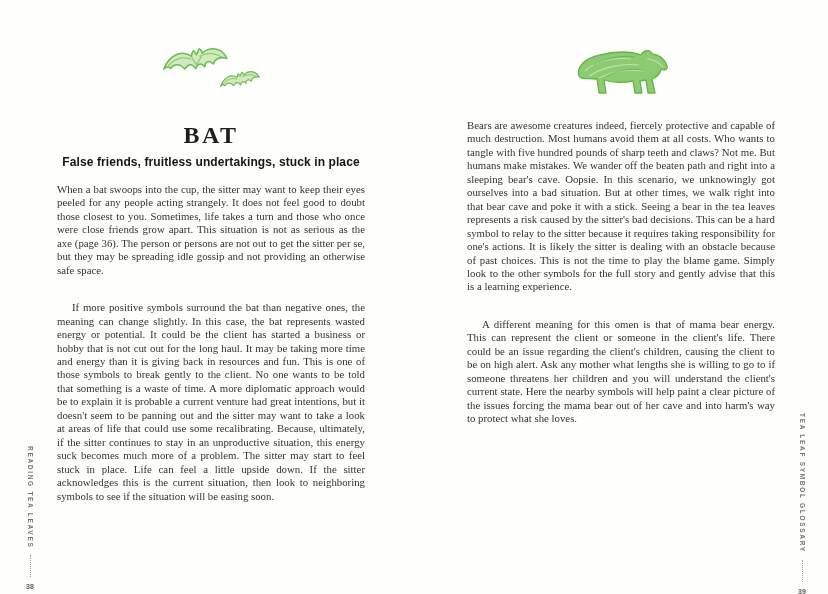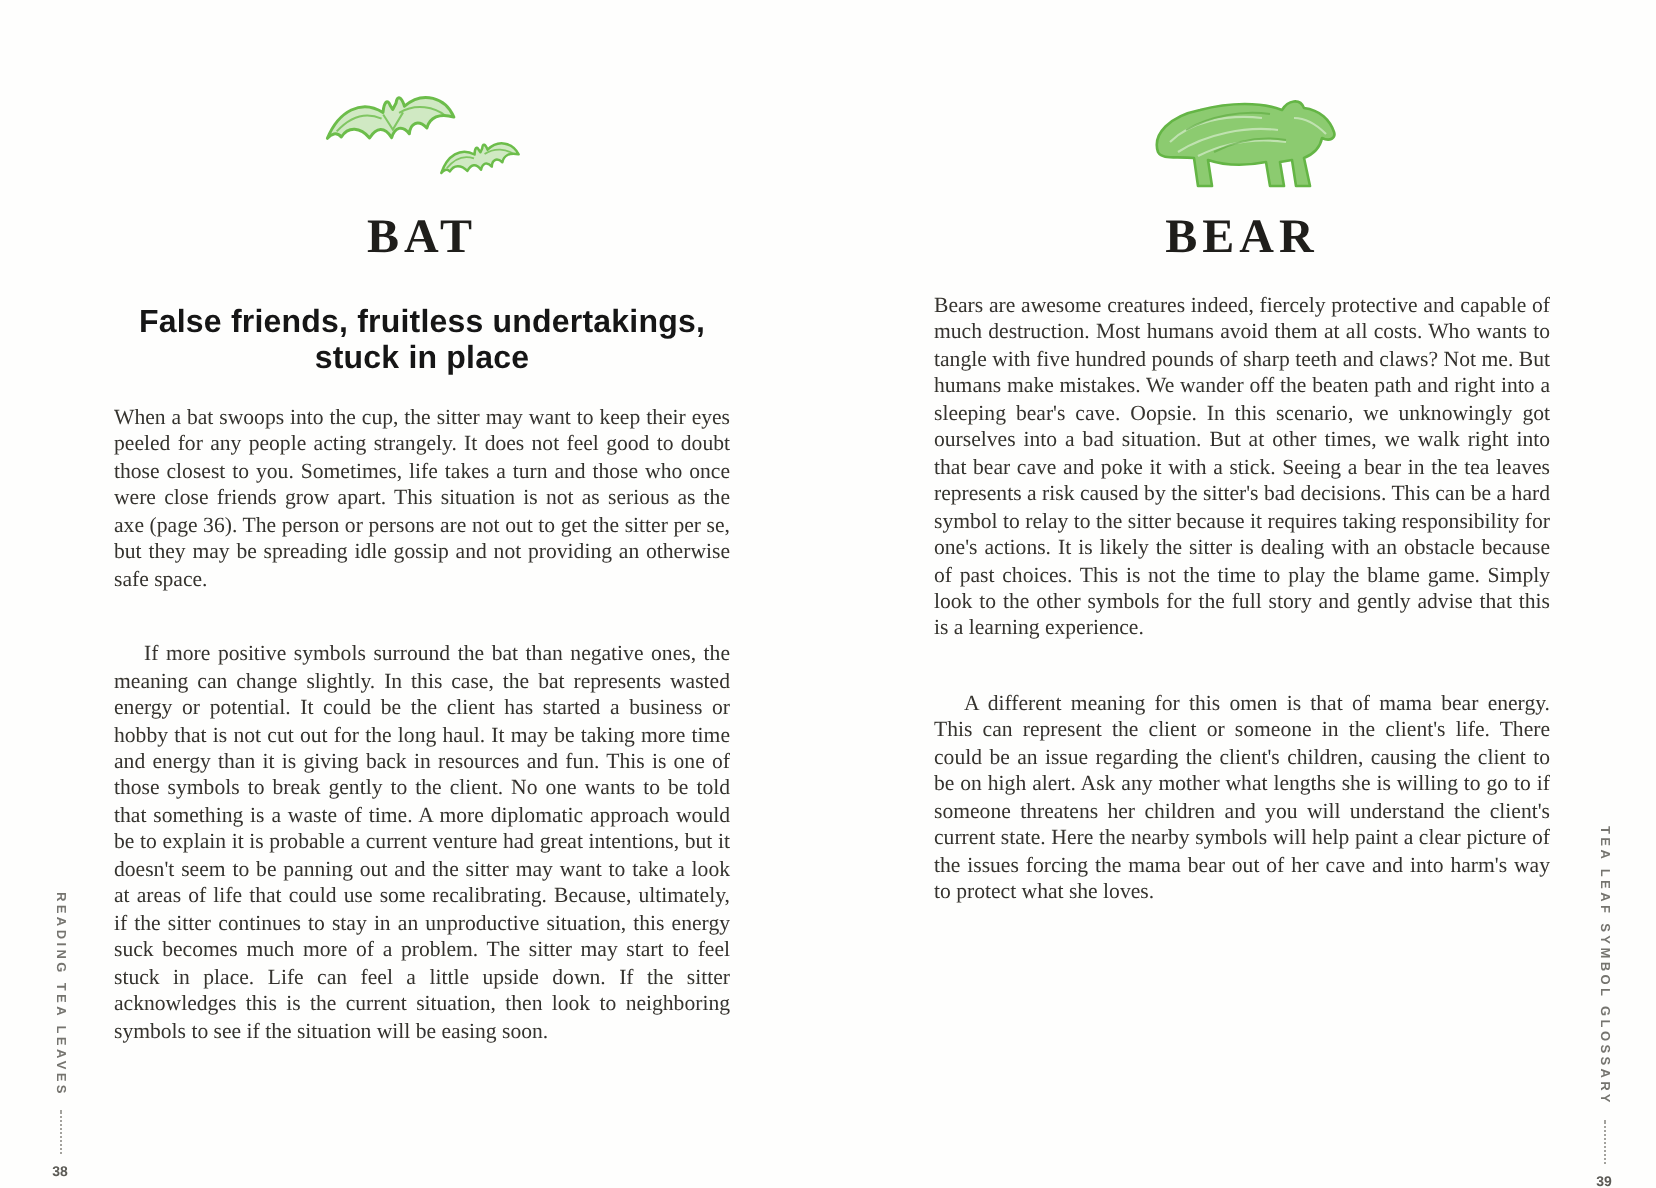--- a/index.html
+++ b/index.html
@@ -14,29 +14,29 @@
 
   .column{position:absolute;top:0;width:308px;}
   #page-left .column{left:57px;}
   #page-right .column{left:53px;}
 
   .illus-wrap{
     height:62px;margin-top:43px;
     display:flex;align-items:center;justify-content:center;
   }
   .symbol-title{
-    margin-top:1px;
+    margin-top:17px;
     font-family:"Liberation Serif", serif;
     font-weight:bold;font-size:24px;letter-spacing:2.5px;
     text-align:center;color:#1f1e1b;
   }
   .symbol-subtitle{
-    margin-top:20px;
+    margin-top:6px;
     font-family:"Liberation Sans", sans-serif;
-    font-weight:bold;font-size:16px;letter-spacing:0.1px;
+    font-weight:bold;font-size:12px;letter-spacing:0.1px;
     text-align:center;color:#161616;
   }
   .body-text{
     margin-top:14px;
     font-family:"Liberation Serif", serif;
     font-size:10.8px;line-height:13.45px;
     text-align:justify;color:#35332e;
   }
   .body-text p{margin:0;}
   .body-text p + p{text-indent:15px;margin-top:24px;}
@@ -92,21 +92,20 @@
 
 <div class="page" id="page-right">
   <div class="column">
     <div class="illus-wrap">
       <svg width="96" height="58" viewBox="0 0 96 58">
         <path d="M6,31 C3,22 12,13 27,10 C42,6 58,6 68,10 C71,5 77,4 79,9 C87,10 92,15 94,21 C95,24 92,26 88,24 C87,29 84,32 79,34 L82,48 L75,48 L73,35 L67,36 L69,48 L62,48 L60,36 C50,38 40,38 31,35 L33,48 L26,48 L24,34 C15,33 8,35 6,31 Z" fill="#7cc45c" fill-opacity="0.88" stroke="#64b545" stroke-width="1.3" stroke-linejoin="round"></path>
         <path d="M12,26 C22,16 40,12 58,14 M16,31 C30,22 50,18 66,20 M26,33 C40,26 55,24 70,26 M74,14 C80,14 86,18 90,22" fill="none" stroke="#ffffff" stroke-width="1.1" opacity="0.45"></path>
         <path d="M20,20 C32,13 48,10 62,12 M34,31 C46,25 58,23 70,25" fill="none" stroke="#5aa93c" stroke-width="1" opacity="0.6"></path>
       </svg>
     </div>
-    <div class="symbol-title">BEAR</div>
     <div class="body-text">
       <p>Bears are awesome creatures indeed, fiercely protective and capable of much destruction. Most humans avoid them at all costs. Who wants to tangle with five hundred pounds of sharp teeth and claws? Not me. But humans make mistakes. We wander off the beaten path and right into a sleeping bear's cave. Oopsie. In this scenario, we unknowingly got ourselves into a bad situation. But at other times, we walk right into that bear cave and poke it with a stick. Seeing a bear in the tea leaves represents a risk caused by the sitter's bad decisions. This can be a hard symbol to relay to the sitter because it requires taking responsibility for one's actions. It is likely the sitter is dealing with an obstacle because of past choices. This is not the time to play the blame game. Simply look to the other symbols for the full story and gently advise that this is a learning experience.</p>
       <p>A different meaning for this omen is that of mama bear energy. This can represent the client or someone in the client's life. There could be an issue regarding the client's children, causing the client to be on high alert. Ask any mother what lengths she is willing to go to if someone threatens her children and you will understand the client's current state. Here the nearby symbols will help paint a clear picture of the issues forcing the mama bear out of her cave and into harm's way to protect what she loves.</p>
     </div>
   </div>
 </div>
 
 <div class="margin-strip" id="margin-left">
   <span class="margin-label">READING TEA LEAVES</span>
   <span class="margin-rule"></span>

